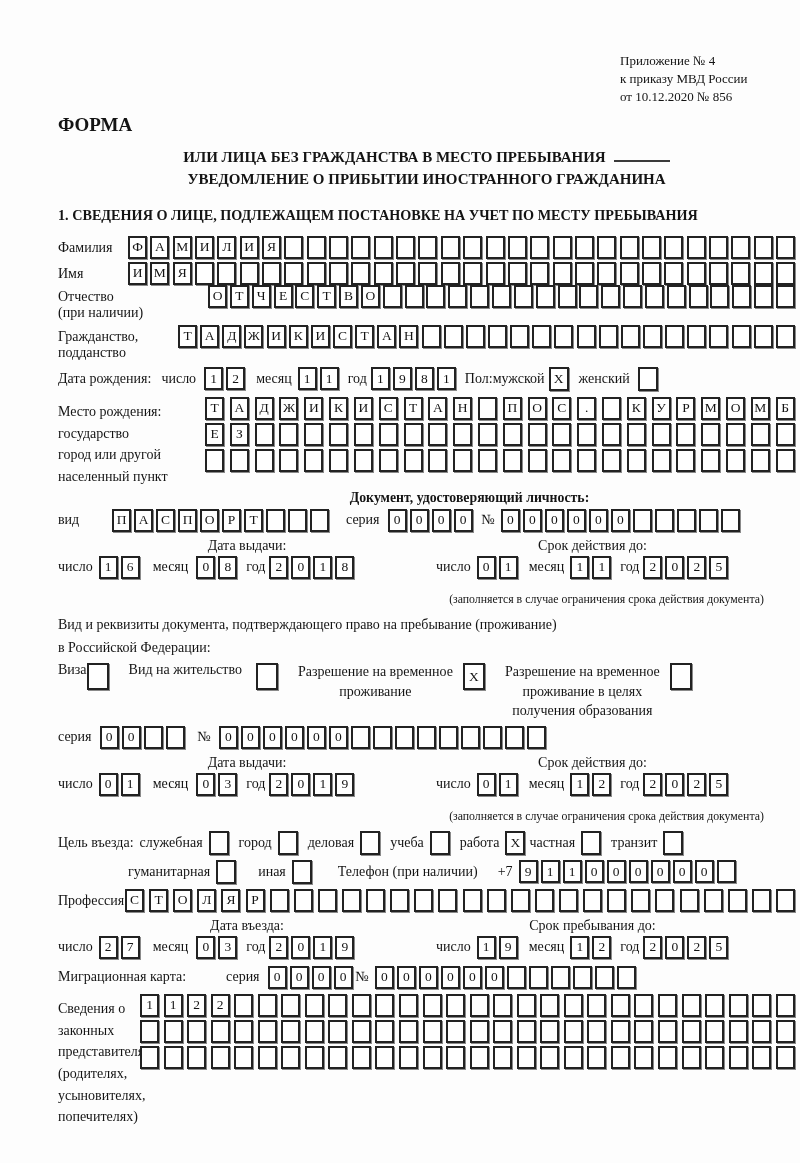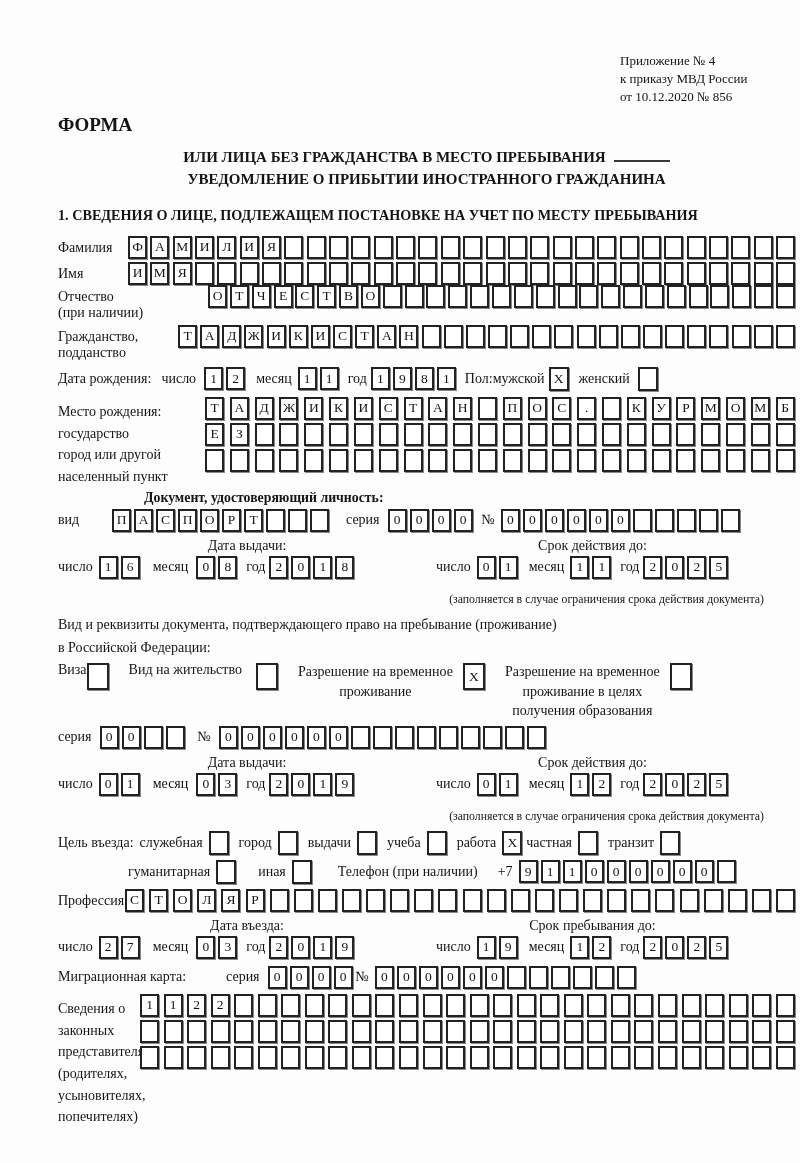--- a/index.html
+++ b/index.html
@@ -34,21 +34,21 @@
     width:19px; height:23px; border:2px solid #222; background:#fff;
     box-shadow:1px 1px 0 #8a8a8a; font-size:13.5px;
   }
   .checkbox { width:20px; height:24px; }
   .checkbox.lg { width:22px; height:27px; }
 
   .ml4{}.ml6{margin-left:6px}.ml8{margin-left:8px}.ml10{margin-left:10px}
   .ml14{margin-left:14px}.ml20{margin-left:20px}.ml40{margin-left:40px}
   .mr4{margin-right:4px}.mr6{margin-right:6px}.mr8{margin-right:8px}
 
-  .dochead { font-weight:bold; margin-top:2px; margin-left:86px; font-size:13.8px; }
+  .dochead { font-weight:bold; text-align:center; margin-top:2px; margin-left:86px; font-size:13.8px; }
 
   .dates { display:flex; margin-top:6px; }
   .dcol-left { width:378px; }
   .dcol-right { flex:1; }
   .dtitle { text-align:center; margin-bottom:2px; }
   .dcol-right .dtitle { padding-right:46px; }
   .dfields { display:flex; align-items:center; }
   .dnote { font-size:11.8px; margin-top:13px; text-align:center; white-space:nowrap; margin-left:-18px; }
 
   .introl { margin-top:6px; line-height:1.7; }
@@ -518,21 +518,21 @@
       <div class="dnote">(заполняется в случае ограничения срока действия документа)</div>
     </div>
   </div>
 
   <div class="purprow">
     <span>Цель въезда:</span>
     <span>служебная</span>
     <span class="cell checkbox"></span>
     <span>город</span>
     <span class="cell checkbox"></span>
-    <span>выдачи</span>
+    <span>деловая</span>
     <span class="cell checkbox"></span>
     <span>учеба</span>
     <span class="cell checkbox"></span>
     <span>работа</span>
     <span class="cell checkbox" style="margin-right:4px">X</span>
     <span>частная</span>
     <span class="cell checkbox"></span>
     <span>транзит</span>
     <span class="cell checkbox"></span>
   </div>

